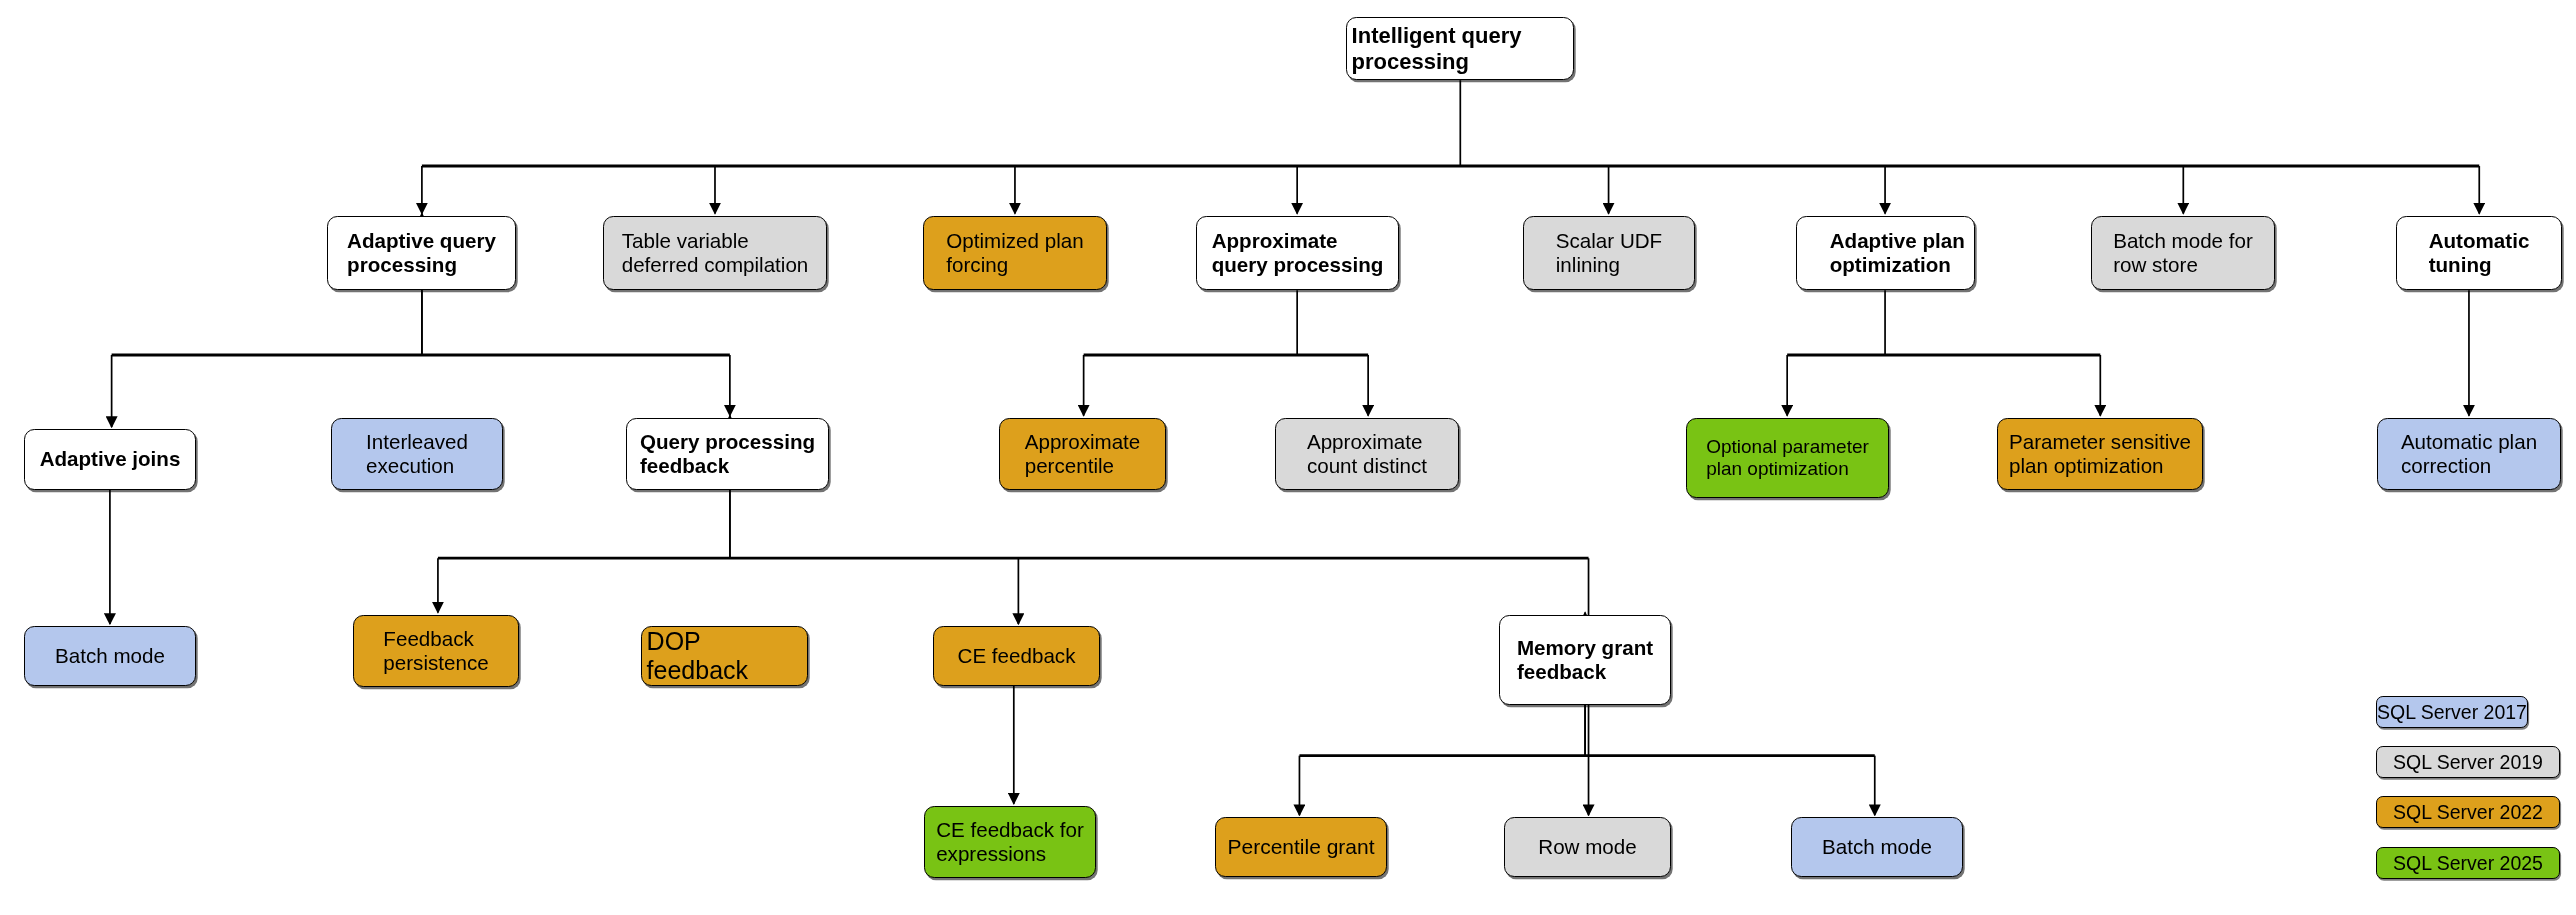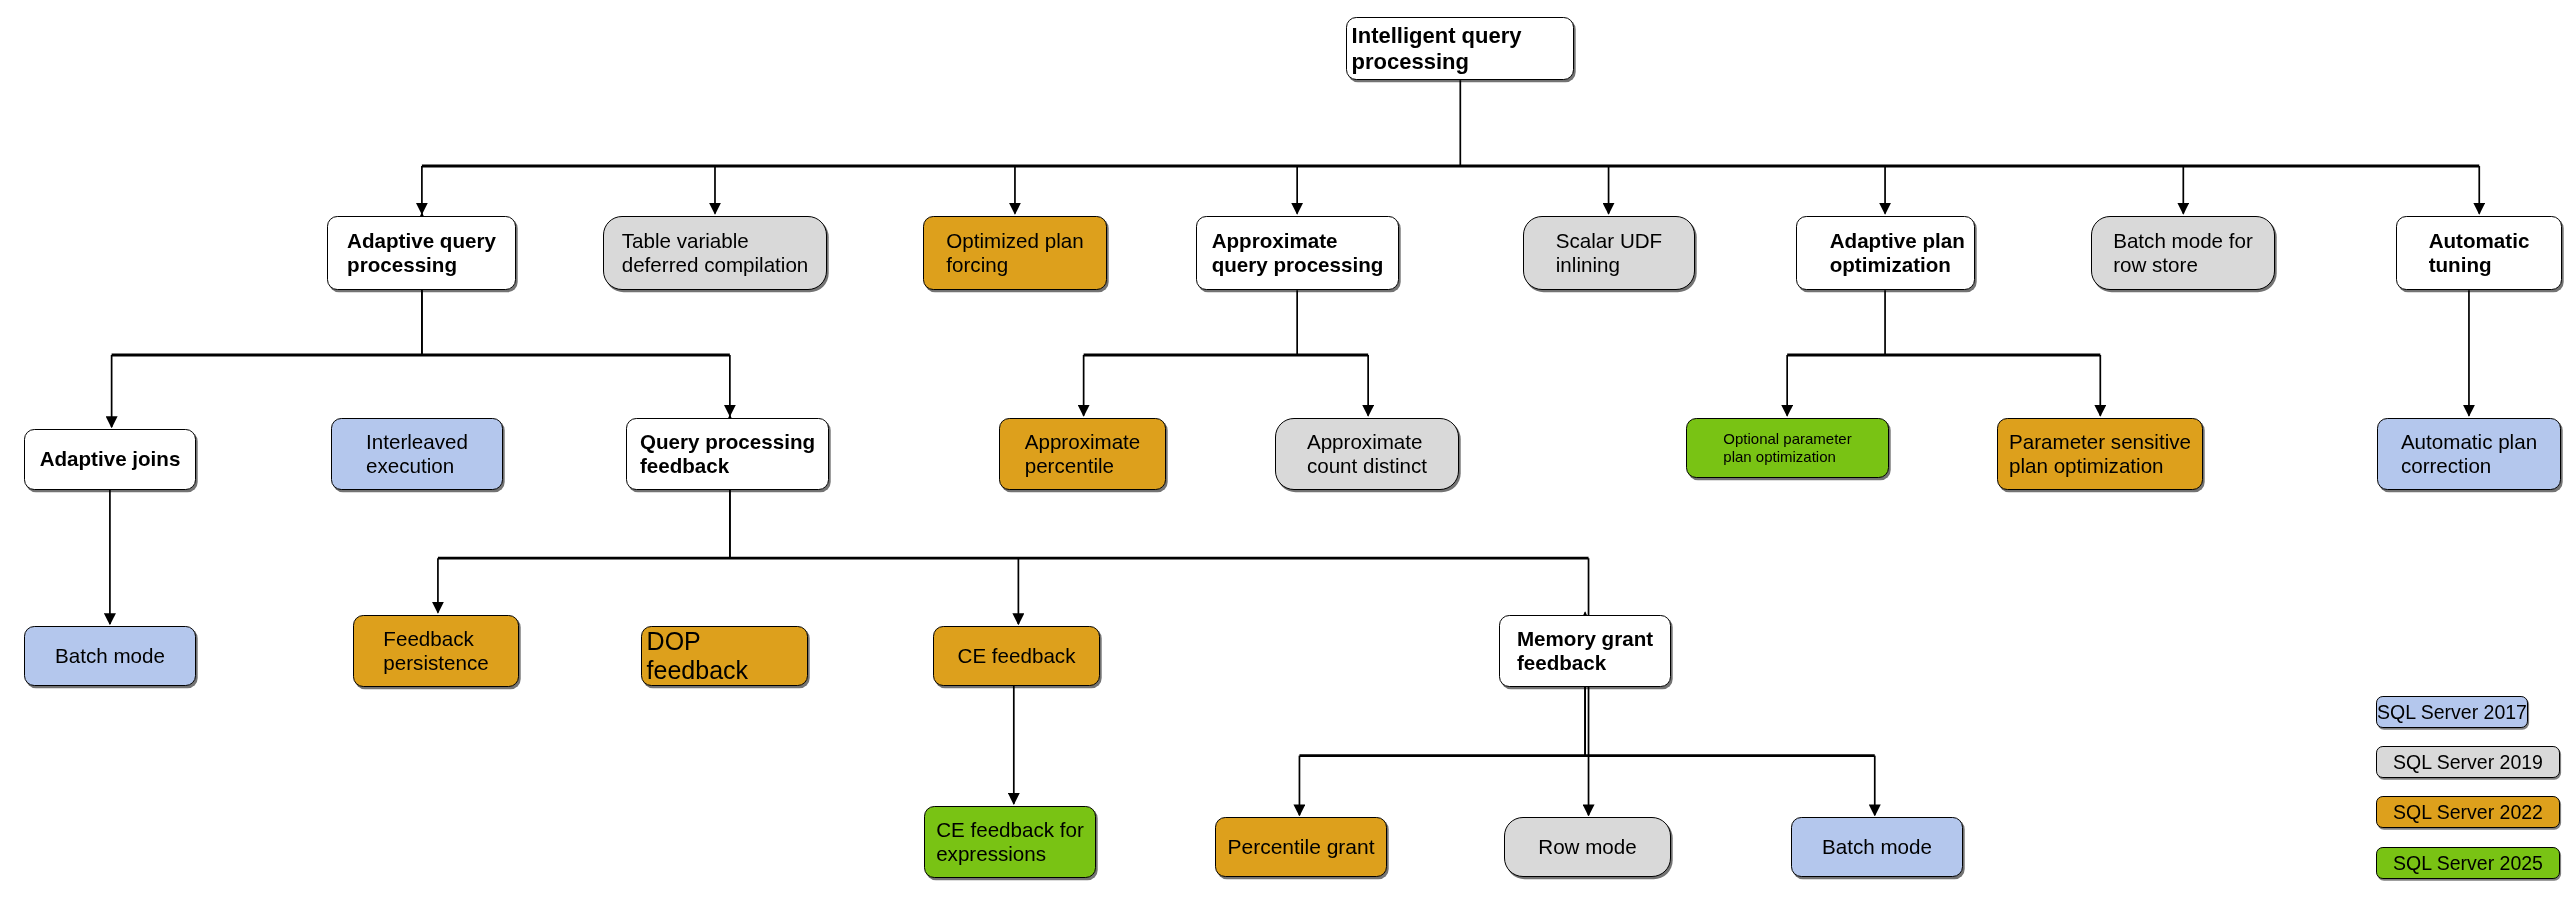--- a/index.html
+++ b/index.html
@@ -34,21 +34,21 @@
     text-align: left;
     line-height: 1.18;
     color: #000000;
     background: #ffffff;
     box-shadow: 1.7px 2.3px 0 rgba(0,0,0,0.55);
     padding: 2.3px 4.6px;
     white-space: pre-line;
   }
   .node.bold  { font-weight: bold; }
   .node.fill-white { background: #ffffff; }
-  .node.fill-gray  { background: #d9d9d9; border-radius: 19px; }
+  .node.fill-gray  { background: #d9d9d9; }
   .node.fill-orange{ background: #dda01c; }
   .node.fill-blue  { background: #b4c7ed; }
   .node.fill-green { background: #79c314; }
 
   .legend-item {
     position: absolute;
     box-sizing: border-box;
     border: 1.7px solid #000000;
     border-radius: 6.9px;
     display: flex;
@@ -127,32 +127,32 @@
 tuning</div>
       <div class="node fill-white bold" style="left: 24px; top: 429px; width: 172px; height: 61px; font-size: 20.6px;">Adaptive joins</div>
       <div class="node fill-blue" style="left: 331px; top: 418px; width: 172px; height: 72px; font-size: 20.6px;">Interleaved
 execution</div>
       <div class="node fill-white bold" style="left: 626px; top: 418px; width: 203px; height: 72px; font-size: 20.6px;">Query processing
 feedback</div>
       <div class="node fill-orange" style="left: 999px; top: 418px; width: 167px; height: 72px; font-size: 20.6px;">Approximate
 percentile</div>
       <div class="node fill-gray" style="left: 1275px; top: 418px; width: 184px; height: 72px; font-size: 20.6px;">Approximate
 count distinct</div>
-      <div class="node fill-green" style="left: 1686px; top: 418px; width: 203px; height: 60px; font-size: 15px;">Optional parameter
+      <div class="node fill-green" style="left: 1686px; top: 418px; width: 203px; height: 80px; font-size: 19px;">Optional parameter
 plan optimization</div>
       <div class="node fill-orange" style="left: 1997px; top: 418px; width: 206px; height: 72px; font-size: 20.6px;">Parameter sensitive
 plan optimization</div>
       <div class="node fill-blue" style="left: 2377px; top: 418px; width: 184px; height: 72px; font-size: 20.6px;">Automatic plan
 correction</div>
       <div class="node fill-blue" style="left: 24px; top: 626px; width: 172px; height: 60px; font-size: 20.6px;">Batch mode</div>
       <div class="node fill-orange" style="left: 353px; top: 615px; width: 166px; height: 72px; font-size: 20.6px;">Feedback
 persistence</div>
       <div class="node fill-orange" style="left: 641px; top: 626px; width: 167px; height: 60px; font-size: 25px;">DOP feedback</div>
       <div class="node fill-orange" style="left: 933px; top: 626px; width: 167px; height: 60px; font-size: 20.6px;">CE feedback</div>
-      <div class="node fill-white bold" style="left: 1499px; top: 615px; width: 172px; height: 72px; font-size: 20.6px;">Memory grant
+      <div class="node fill-white bold" style="left: 1499px; top: 615px; width: 172px; height: 90px; font-size: 20.6px;">Memory grant
 feedback</div>
       <div class="node fill-green" style="left: 924px; top: 806px; width: 172px; height: 72px; font-size: 20.6px;">CE feedback for
 expressions</div>
       <div class="node fill-orange" style="left: 1215px; top: 817px; width: 172px; height: 60px; font-size: 21px;">Percentile grant</div>
       <div class="node fill-gray" style="left: 1504px; top: 817px; width: 167px; height: 60px; font-size: 20.6px;">Row mode</div>
       <div class="node fill-blue" style="left: 1791px; top: 817px; width: 172px; height: 60px; font-size: 20.6px;">Batch mode</div>
     </div>
   <div id="legend-layer">
       <div class="legend-item" style="left: 2376px; top: 696px; width: 152px; height: 32px; background: rgb(180, 199, 237);">SQL Server 2017</div>
       <div class="legend-item" style="left: 2376px; top: 746px; width: 184px; height: 32px; background: rgb(217, 217, 217);">SQL Server 2019</div>

